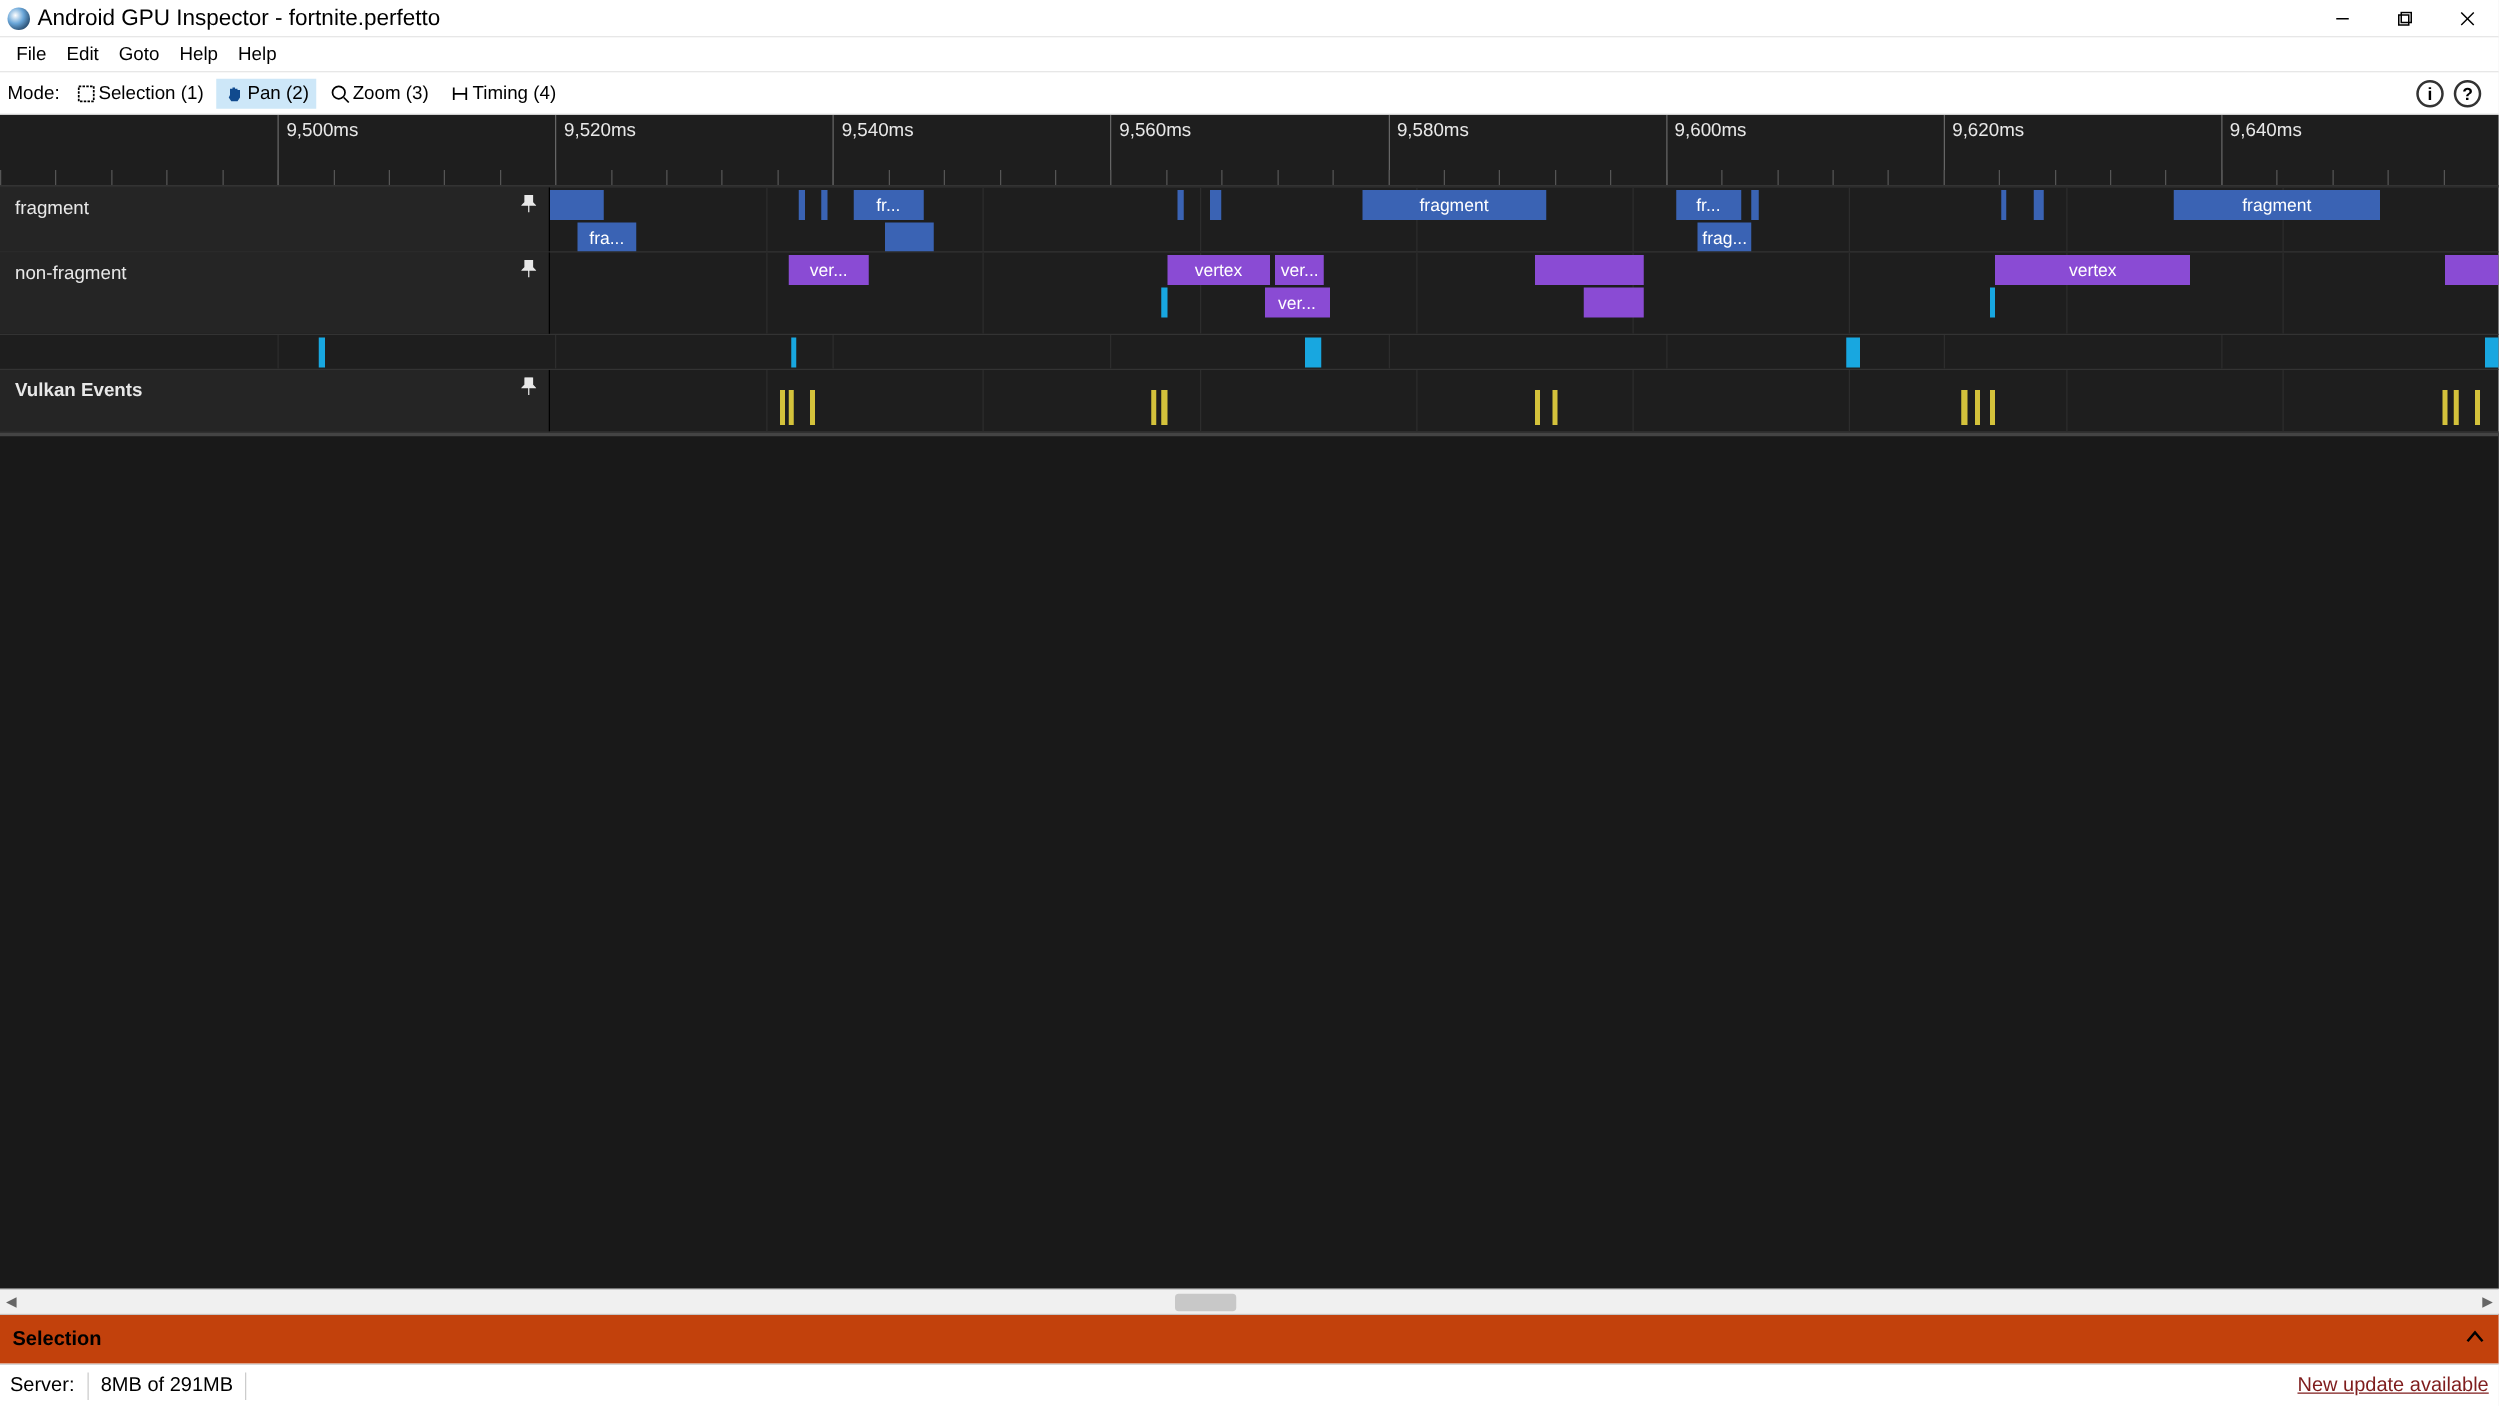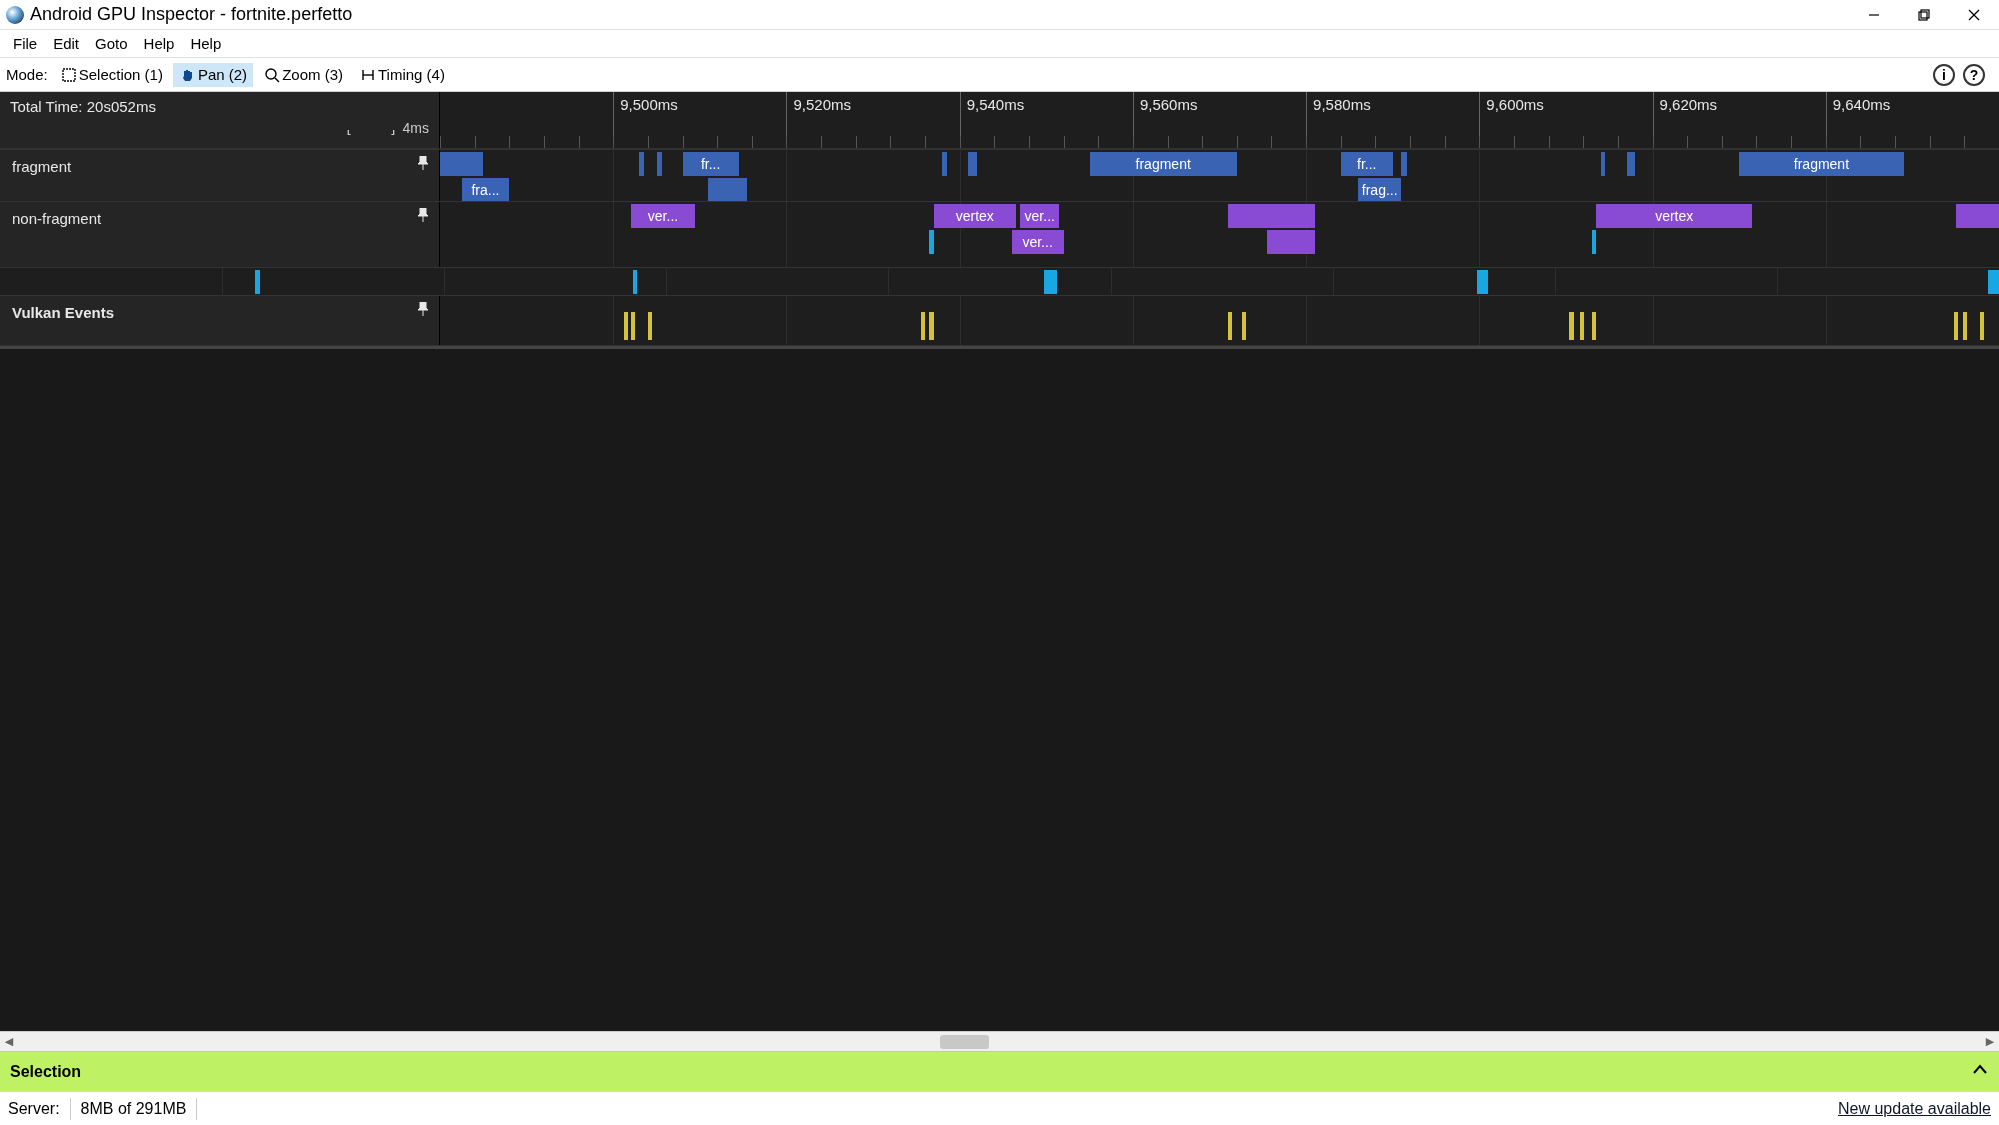--- a/index.html
+++ b/index.html
@@ -62,29 +62,29 @@
   .empty-area { flex:1; background:#191919; border-top:3px solid #444;}
 
   
   .hscroll { height:20px; background:#f0f0f0; border-top:1px solid #ccc; position:relative;}
   .hscroll .arrow { position:absolute; top:0; width:18px; height:100%; display:flex; align-items:center; justify-content:center; color:#666; cursor:pointer; font-size:11px;}
   .hscroll .arrow.left { left:0;}
   .hscroll .arrow.right { right:0;}
   .hscroll .thumb { position:absolute; top:3px; height:14px; background:#c8c8c8; border-radius:3px;}
 
   
-  .sel-panel { height:40px; border-top:1px solid #c5c5c5; background:#bef264; display:flex; align-items:center; padding:0 10px;}
+  .sel-panel { height:40px; border-top:1px solid #c5c5c5; background:#c2410c; display:flex; align-items:center; padding:0 10px;}
   .sel-panel .lbl { font-weight:bold; font-size:16px;}
   .sel-panel .spacer { flex:1;}
   .sel-panel .collapse { cursor:pointer;}
 
   
   .statusbar { height:34px; background:#fff; border-top:1px solid #d5d5d5; display:flex; align-items:center; font-size:16px; padding:0 8px;}
   .statusbar .sep { width:1px; height:22px; background:#ccc; margin:0 10px;}
-  .statusbar .link { color:#0f172a; text-decoration:underline; cursor:pointer; margin-left:auto; }
+  .statusbar .link { color:#7f1d1d; text-decoration:underline; cursor:pointer; margin-left:auto; }
 </style>
 </head>
 <body>
 
 <div class="titlebar">
   <div class="app-icon"></div>
   <div class="title-text">Android GPU Inspector - fortnite.perfetto</div>
   <div class="spacer"></div>
   <div class="win-btn">
       <svg width="12" height="12">
@@ -158,27 +158,20 @@
 
   <div class="tb-right">
     <div class="round-btn">i</div>
     <div class="round-btn">?</div>
   </div>
 </div>
 
 <div class="timeline-area">
 
   <div class="ruler">
-    <div class="row-label-col">
-      <div class="total-time">Total Time: 20s052ms</div>
-      <div class="scale-box">
-        <span class="bracket">⸤&nbsp;&nbsp;&nbsp;&nbsp;&nbsp;⸥</span>
-        <span>4ms</span>
-      </div>
-    </div>
     <div class="ruler-track" id="ruler-track">
         <div class="tick-main" style="left: 11.1111%;">
           <div class="lbl">9,500ms</div>
         </div>
         <div class="tick-main" style="left: 22.2222%;">
           <div class="lbl">9,520ms</div>
         </div>
         <div class="tick-main" style="left: 33.3333%;">
           <div class="lbl">9,540ms</div>
         </div>

